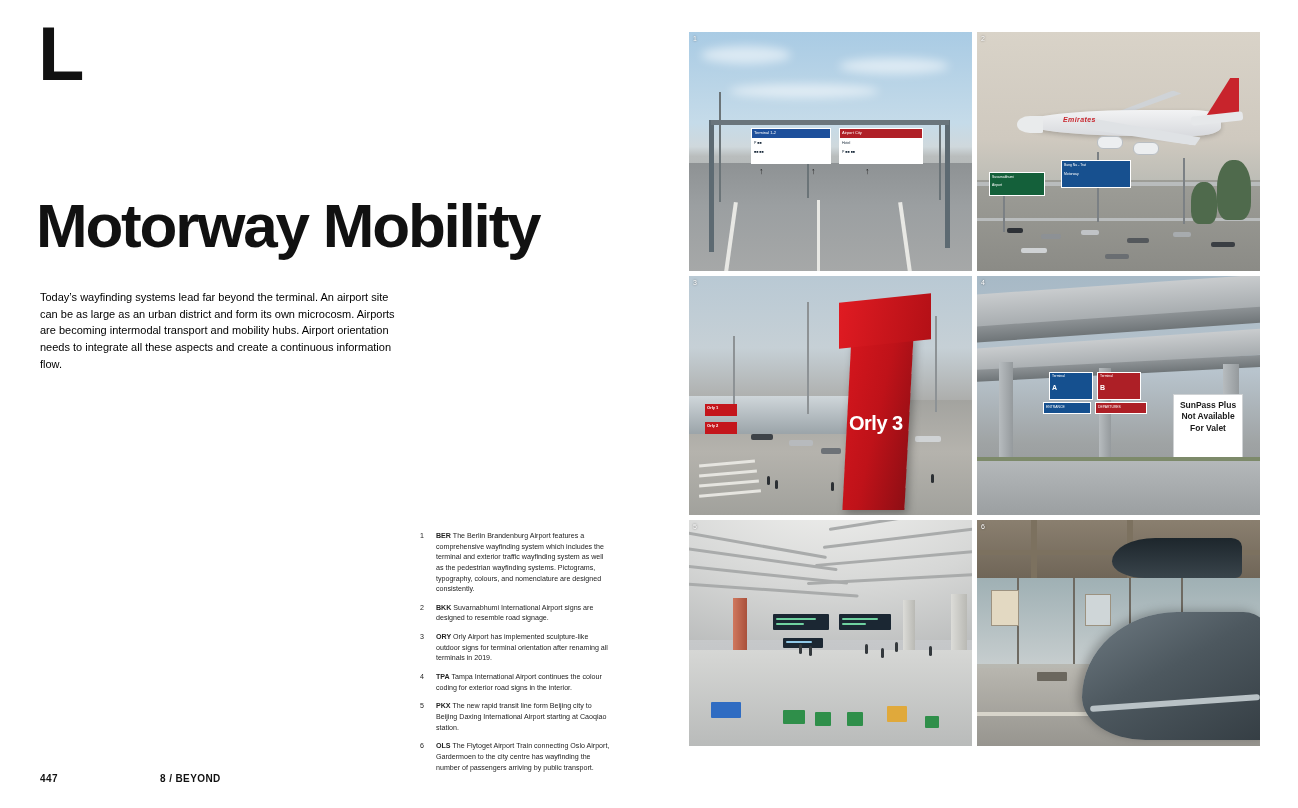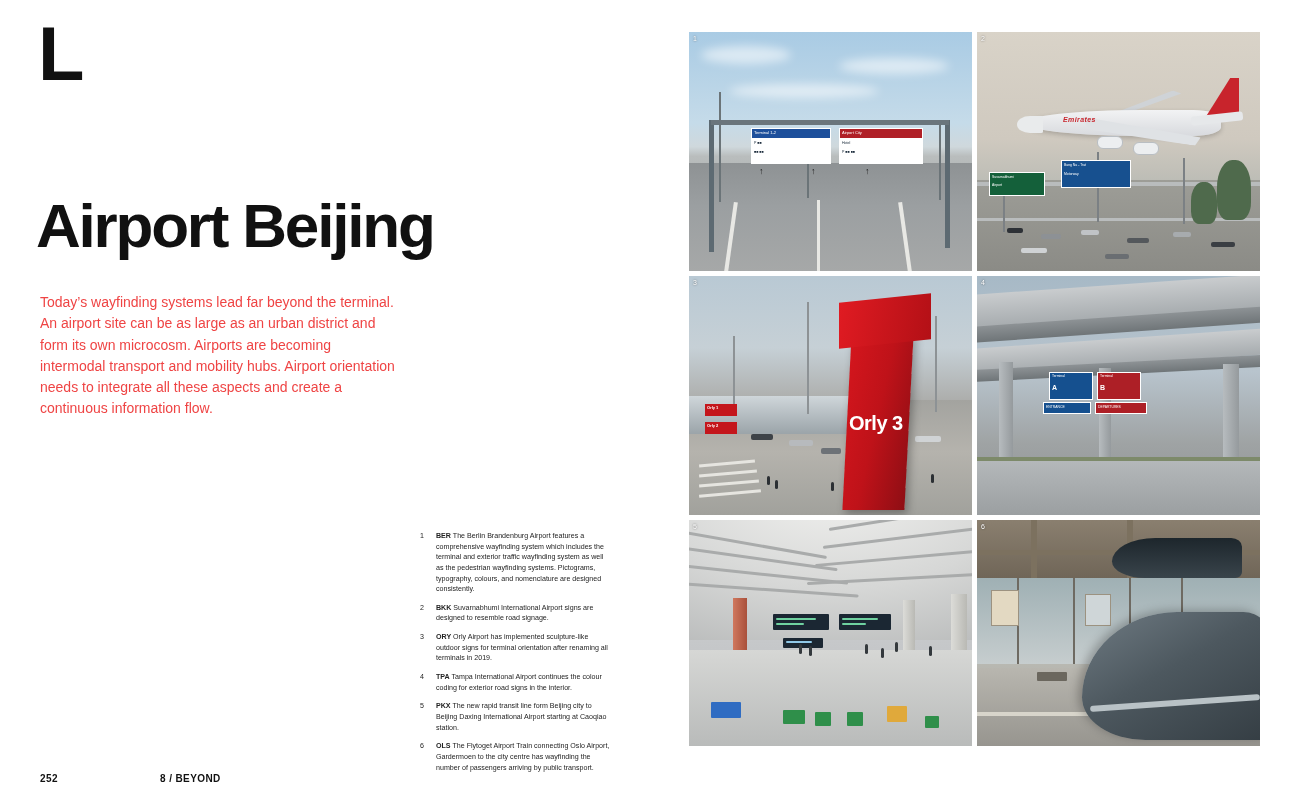--- a/index.html
+++ b/index.html
@@ -43,23 +43,23 @@
     font-weight: 700;
     letter-spacing: -2.2px;
     line-height: 1.04;
     color: #111;
     white-space: nowrap;
   }
   .intro-text {
     position: absolute;
     left: 40px; top: 278px;
     width: 360px;
-    font-size: 14px;
+    font-size: 11px;
     line-height: 1.52;
-    color: #ef4444;
+    color: #000000;
     font-weight: 400;
   }
   .captions {
     position: absolute;
     left: 420px; top: 531px;
     width: 190px;
     font-size: 7.1px;
     line-height: 1.5;
     color: #232323;
   }
@@ -330,21 +330,21 @@
 </style>
 </head>
 <body>
 
 <div class="spread">
 
   <div class="page-left">
 
     <div class="chapter-letter">L</div>
 
-    <h1 class="page-title">Airport Beijing</h1>
+    <h1 class="page-title">Motorway Mobility</h1>
 
     <p class="intro-text">Today’s wayfinding systems lead far beyond the terminal. An airport site can be as large as an urban district and form its own microcosm. Airports are becoming intermodal transport and mobility hubs. Airport orientation needs to integrate all these aspects and create a continuous information flow.</p>
 
     <div class="captions">
 
       <div class="caption">
         <span class="num">1</span>
         <span class="body"><span class="code">BER</span> <span>The Berlin Brandenburg Airport features a comprehensive wayfinding system which includes the terminal and exterior traffic wayfinding system as well as the pedestrian wayfinding systems. Pictograms, typography, colours, and nomenclature are designed consistently.</span></span>
       </div>
 
@@ -369,21 +369,21 @@
       </div>
 
       <div class="caption">
         <span class="num">6</span>
         <span class="body"><span class="code">OLS</span> <span>The Flytoget Airport Train connecting Oslo Airport, Gardermoen to the city centre has wayfinding the number of passengers arriving by public transport.</span></span>
       </div>
 
     </div>
 
     <div class="footer-left">
-      <span>252</span>
+      <span>447</span>
       <span class="section">8 / BEYOND</span>
     </div>
   </div>
 
   <div class="page-right">
 
     <div class="photo-grid">
 
       <div class="photo p1">
         <div class="sky-cloud" style="left:12px; top:14px; width:90px; height:18px;"></div>
@@ -530,20 +530,21 @@
           <div class="t">Terminal</div>
           <div class="t" style="top:10px; font-size:7px; font-weight:700;">B</div>
         </div>
         <div class="signpanel blue" style="left:66px; top:126px; width:46px; height:10px;">
           <div class="t" style="top:2px;">ENTRANCE</div>
         </div>
         <div class="signpanel red" style="left:118px; top:126px; width:50px; height:10px;">
           <div class="t" style="top:2px;">DEPARTURES</div>
         </div>
 
+        <div class="sunpass">SunPass Plus Not Available For Valet</div>
 
         <div class="grass"></div>
         <div class="wall"></div>
 
         <div class="idx">4</div>
       </div>
 
       <div class="photo p5">
         <div class="ceiling"></div>
         <div class="rib" style="left:-10px; top:10px; width:150px; transform:rotate(10deg);"></div>

